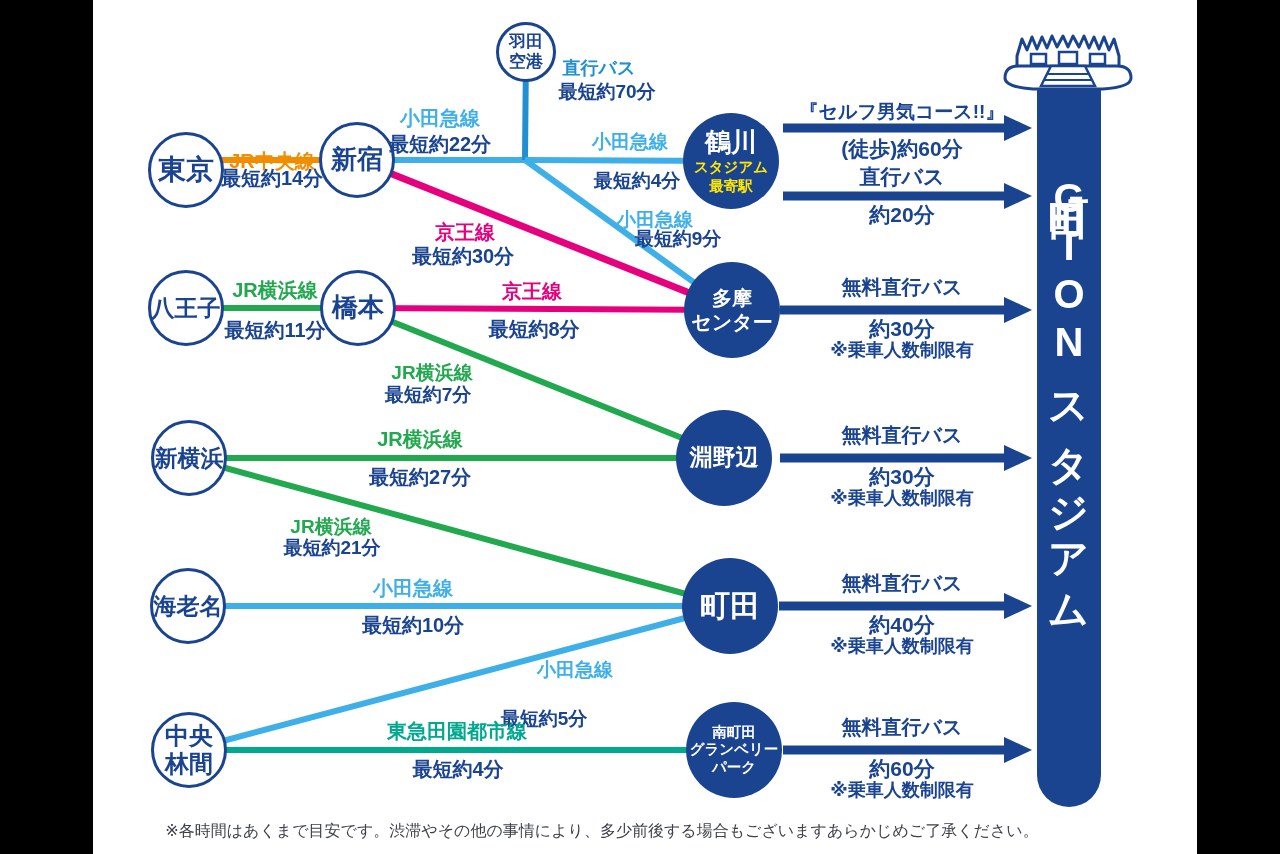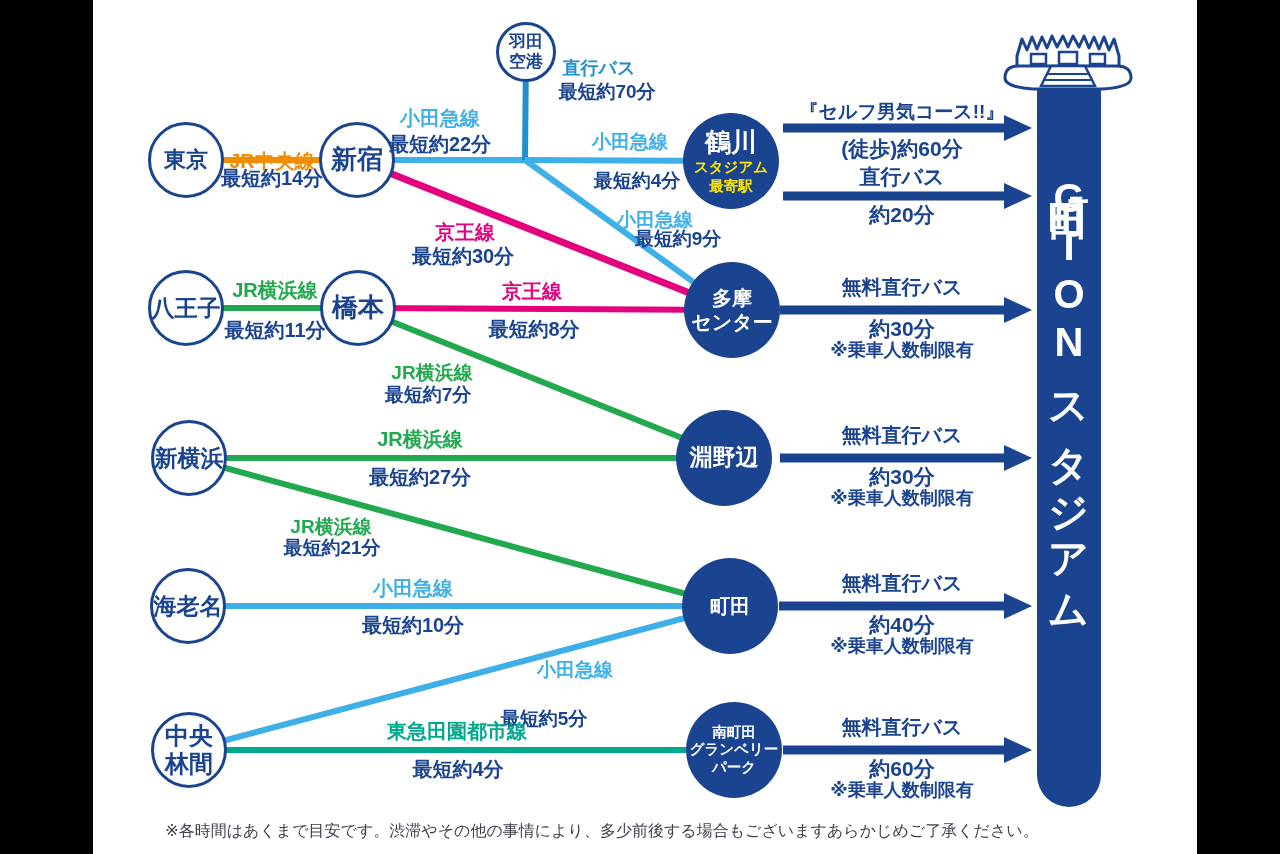--- a/index.html
+++ b/index.html
@@ -88,21 +88,21 @@
     <rect x="95" y="28" width="15" height="10" fill="#fff" stroke="#1b4490" stroke-width="2.5"></rect>
     <path d="M56,40 L90,40 L100,60 L46,60 Z" fill="#fff" stroke="#1b4490" stroke-width="2.5"></path>
     <line x1="52" y1="48" x2="95" y2="48" stroke="#1b4490" stroke-width="2"></line>
     <line x1="49" y1="54" x2="98" y2="54" stroke="#1b4490" stroke-width="2"></line>
   </svg>
 
   <div class="station" style="left:496px;top:22px;width:60px;height:60px;font-size:17px;">
     <span>羽田</span>
     <span>空港</span>
   </div>
-  <div class="station" style="left:148px;top:122px;width:76px;height:76px;font-size:22px;">
+  <div class="station" style="left:148px;top:132px;width:76px;height:76px;font-size:28px;">
     <span>東京</span>
   </div>
   <div class="station" style="left:319px;top:122px;width:76px;height:76px;font-size:26px;">
     <span>新宿</span>
   </div>
   <div class="station" style="left:148px;top:270px;width:76px;height:76px;font-size:23px;">
     <span>八王子</span>
   </div>
   <div class="station" style="left:320px;top:270px;width:76px;height:76px;font-size:26px;">
     <span>橋本</span>
@@ -123,21 +123,21 @@
     <span class="badge">スタジアム</span>
     <span class="badge">最寄駅</span>
   </div>
   <div class="hub" style="left:684px;top:262px;width:96px;height:96px;font-size:20px;">
     <span>多摩</span>
     <span>センター</span>
   </div>
   <div class="hub" style="left:676px;top:410px;width:96px;height:96px;font-size:23px;">
     <span>淵野辺</span>
   </div>
-  <div class="hub" style="left:682px;top:558px;width:96px;height:96px;font-size:20px;">
+  <div class="hub" style="left:682px;top:558px;width:96px;height:96px;font-size:30px;">
     <span>町田</span>
   </div>
   <div class="hub" style="left:686px;top:702px;width:96px;height:96px;font-size:14.5px;">
     <span>南町田</span>
     <span>グランベリー</span>
     <span>パーク</span>
   </div>
 
   <div class="lbl orange fs20" style="left:272px;top:137px;">JR中央線</div>
   <div class="lbl navy fs20" style="left:272px;top:178px;">最短約14分</div>

